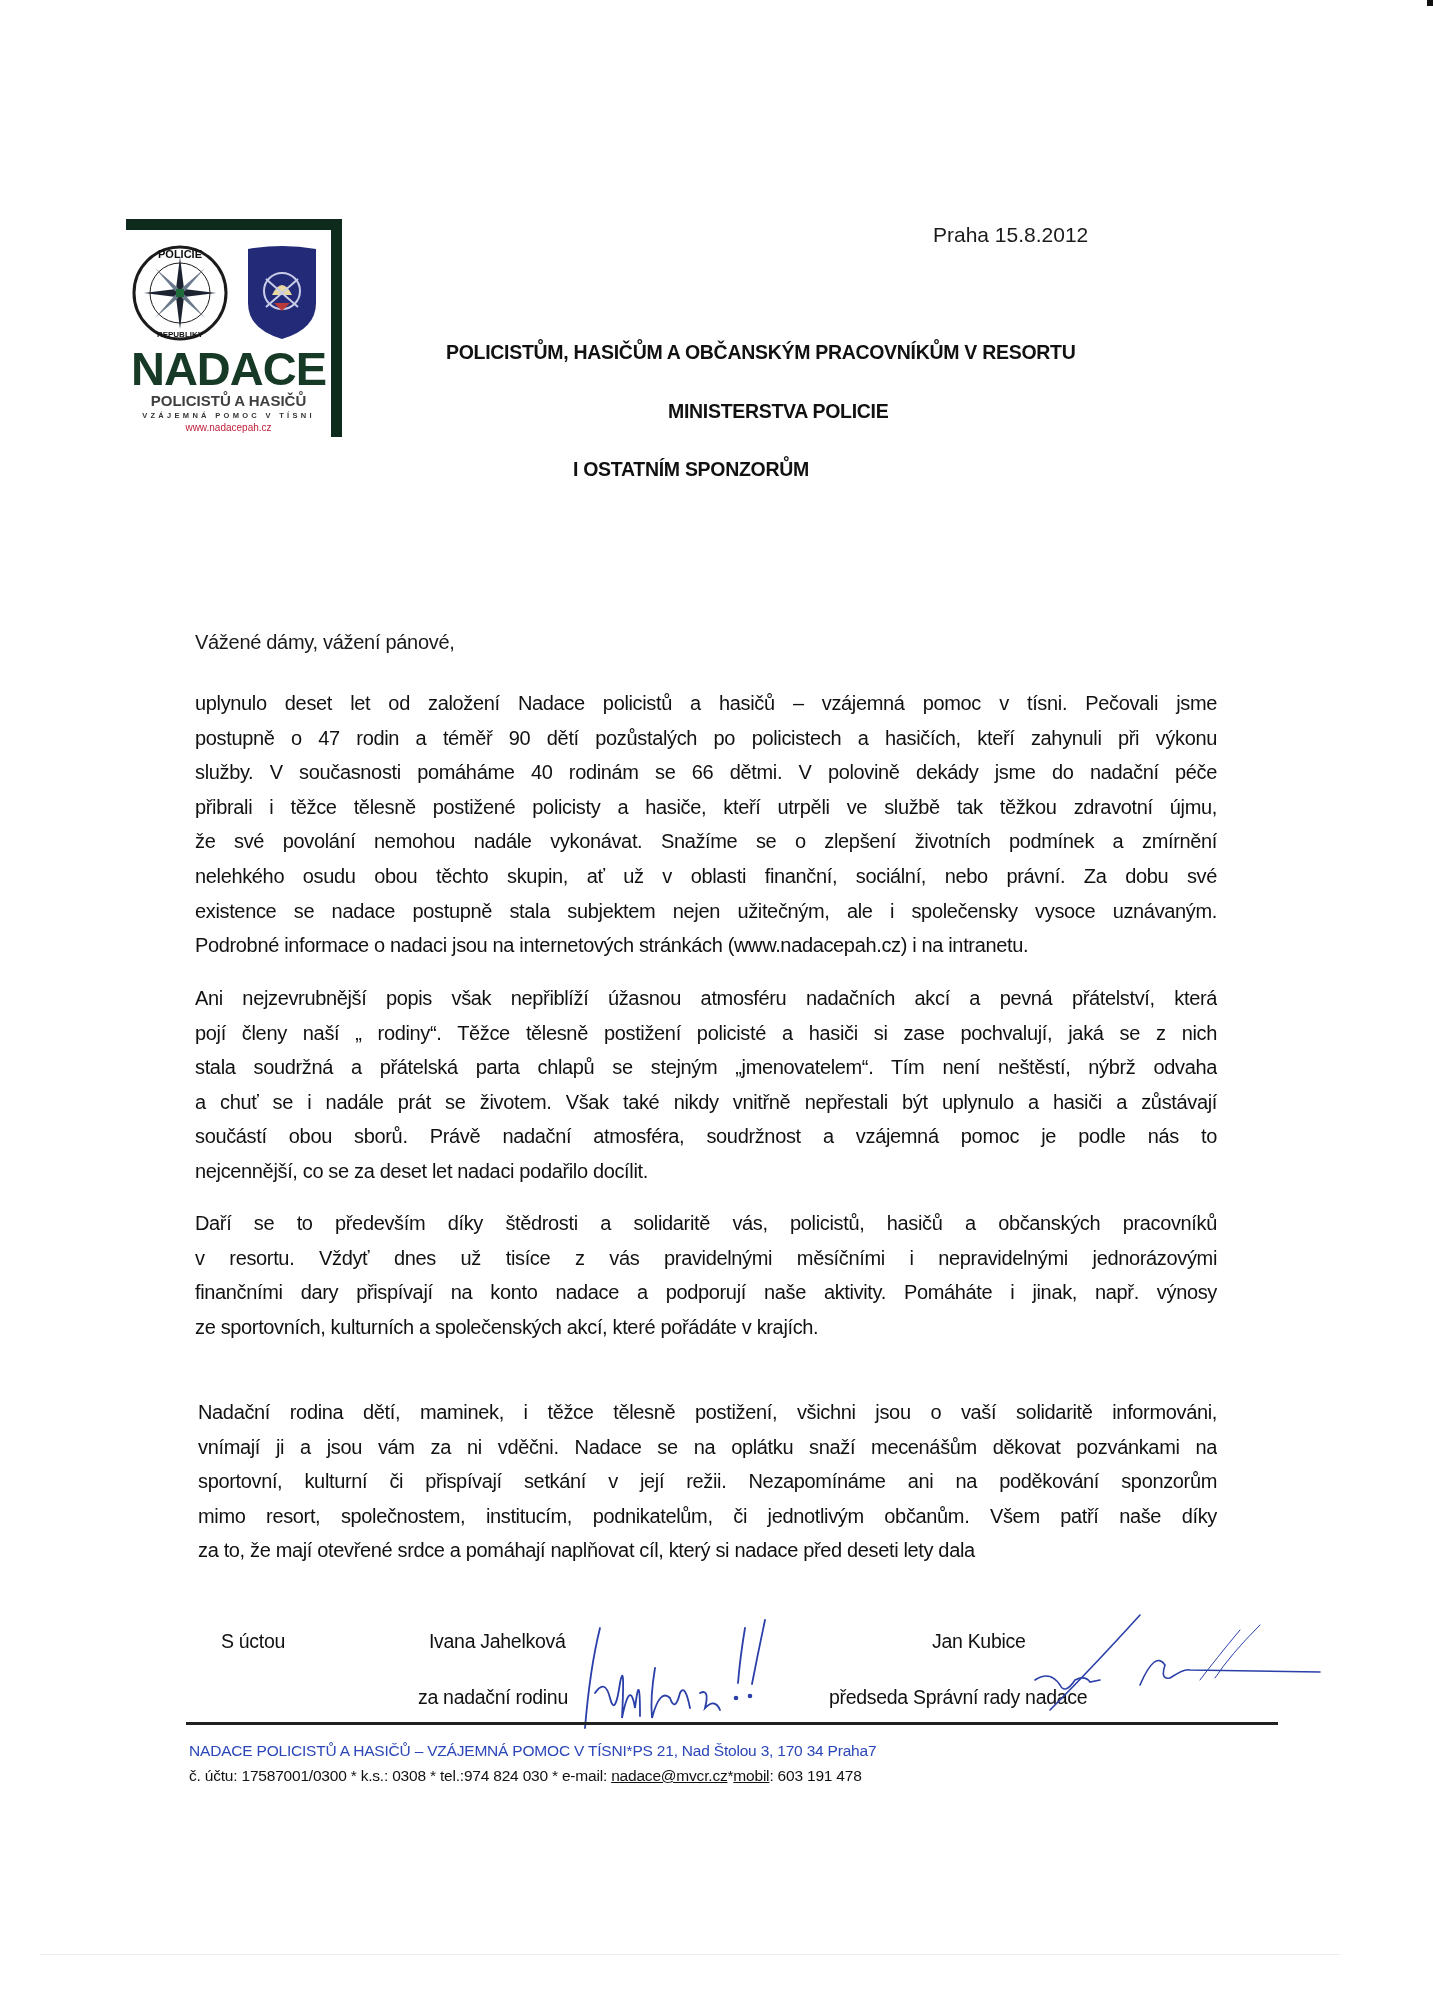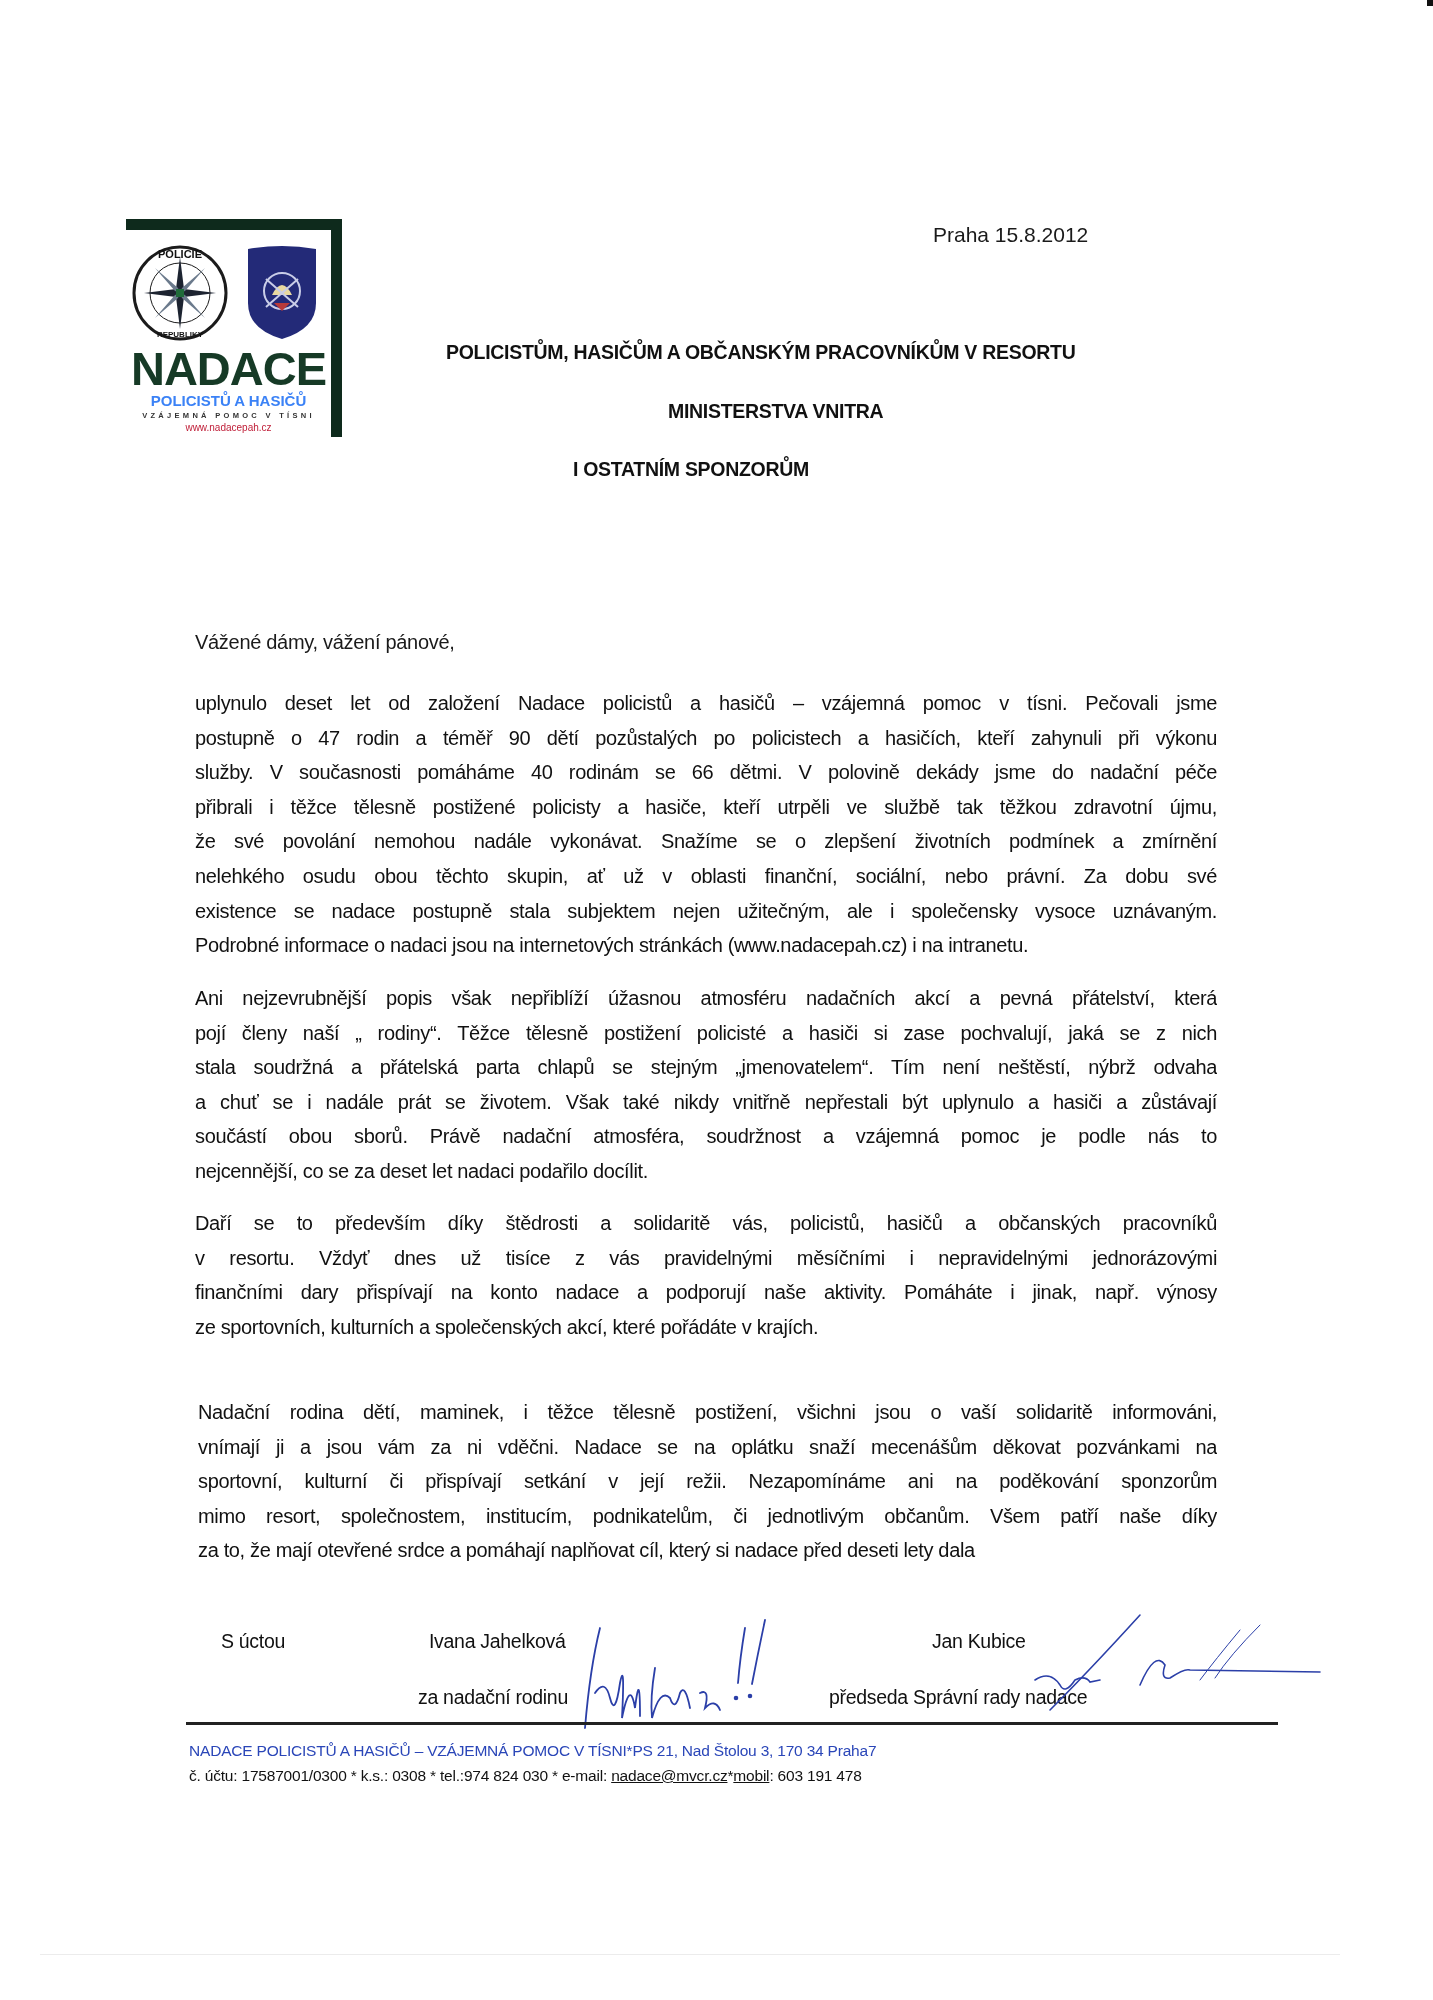--- a/index.html
+++ b/index.html
@@ -10,21 +10,21 @@
 
     
     .logo { position:absolute; left:126px; top:219px; width:216px; height:218px; }
     .logo-frame-top { position:absolute; left:0; top:0; width:216px; height:11px; background:#0e2a1c; }
     .logo-frame-right { position:absolute; right:0; top:0; width:11px; height:218px; background:#0e2a1c; }
     .police-badge { position:absolute; left:4px; top:24px; width:100px; height:100px; }
     .fire-badge { position:absolute; left:118px; top:26px; width:76px; height:96px; }
     .logo-title { position:absolute; left:0; top:126px; width:205px; text-align:center;
                   font-weight:bold; font-size:47px; line-height:48px; color:#163a26; letter-spacing:-1px; }
     .logo-sub { position:absolute; left:0; top:174px; width:205px; text-align:center;
-                font-weight:bold; font-size:15px; line-height:16px; color:#3b82f6; }
+                font-weight:bold; font-size:15px; line-height:16px; color:#404040; }
     .logo-tag { position:absolute; left:0; top:192px; width:205px; text-align:center;
                 font-weight:bold; font-size:7.5px; letter-spacing:3.3px; color:#333; line-height:9px; }
     .logo-url { position:absolute; left:0; top:203px; width:205px; text-align:center;
                 font-size:10px; color:#c0203a; line-height:11px; }
 
     .date { left:933px; top:223px; font-size:21px; }
 
     .heading { position:absolute; font-weight:bold; font-size:19.5px; color:#111;
                font-family:"Liberation Sans", sans-serif; letter-spacing:-0.3px; }
     .h1 { left:446px; top:341px; }
@@ -95,21 +95,21 @@
   </svg>
   <div class="logo-title">NADACE</div>
   <div class="logo-sub">POLICISTŮ A HASIČŮ</div>
   <div class="logo-tag">VZÁJEMNÁ POMOC V TÍSNI</div>
   <div class="logo-url">www.nadacepah.cz</div>
 </div>
 
 <div class="abs date">Praha 15.8.2012</div>
 
 <div class="heading h1">POLICISTŮM, HASIČŮM A OBČANSKÝM PRACOVNÍKŮM V RESORTU</div>
-<div class="heading h2">MINISTERSTVA VNITRA</div>
+<div class="heading h2">MINISTERSTVA POLICIE</div>
 <div class="heading h3">I OSTATNÍM SPONZORŮM</div>
 
 <div class="abs greeting">Vážené dámy, vážení pánové,</div>
 
 <div class="para p1">
   <div class="line">uplynulo deset let od založení Nadace policistů a hasičů – vzájemná pomoc v tísni. Pečovali jsme</div>
   <div class="line">postupně o 47 rodin a téměř 90 dětí pozůstalých po policistech a hasičích, kteří zahynuli při výkonu</div>
   <div class="line">služby. V současnosti pomáháme 40 rodinám se 66 dětmi. V polovině dekády jsme do nadační péče</div>
   <div class="line">přibrali i těžce tělesně postižené policisty a hasiče, kteří utrpěli ve službě tak těžkou zdravotní újmu,</div>
   <div class="line">že své povolání nemohou nadále vykonávat. Snažíme se o zlepšení životních podmínek a zmírnění</div>

